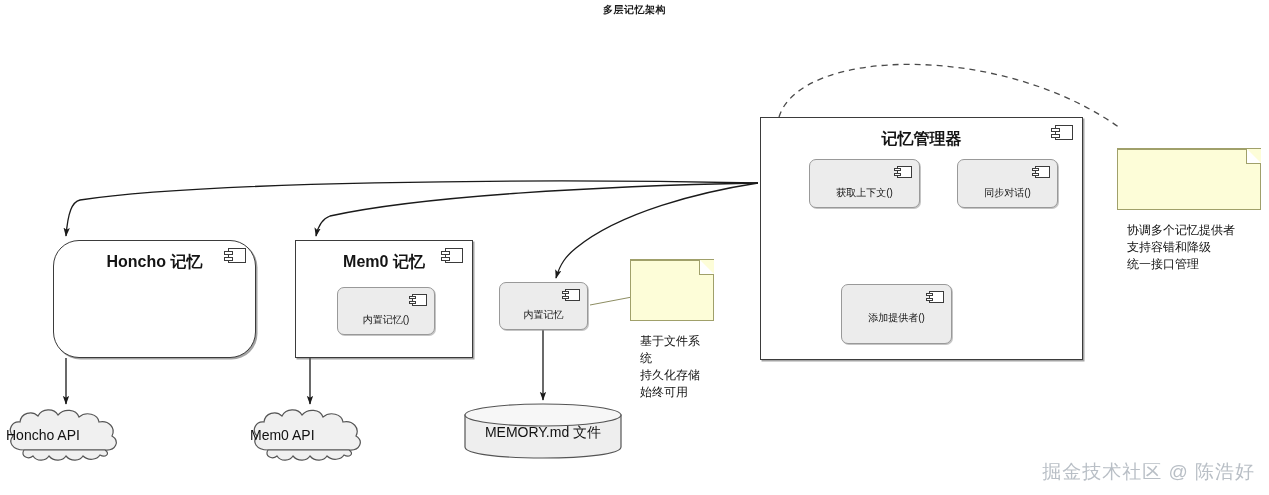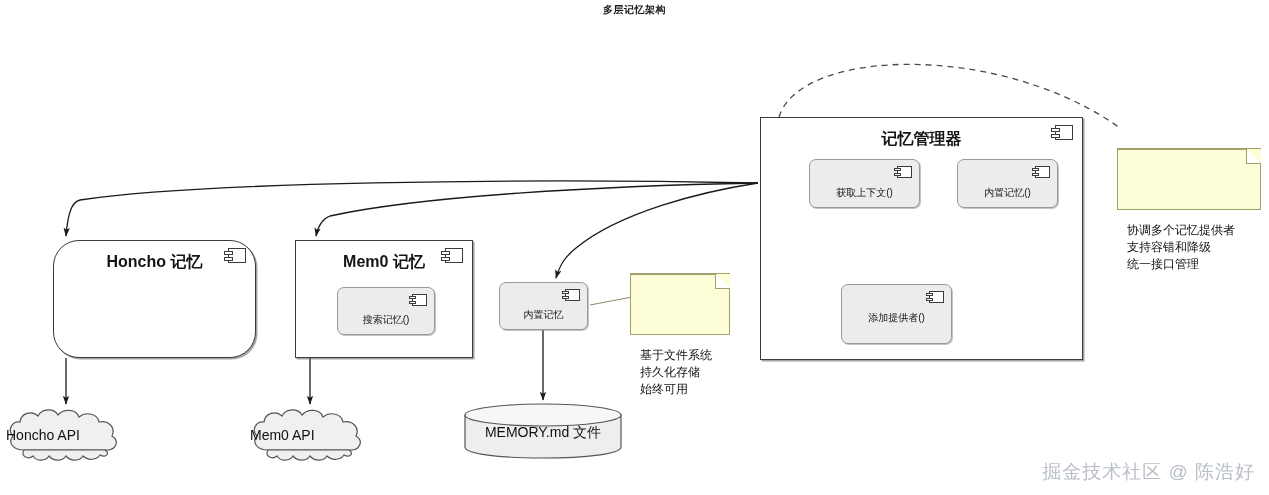--- a/index.html
+++ b/index.html
@@ -183,21 +183,21 @@
     <div class="component inner" style="left:48px;top:41px;width:111px;height:49px;">
       <div class="component-title" style="top:26px;">获取上下文()</div>
       <div class="uml-icon small" style="right:7px;top:6px;">
         <span class="body"></span>
           <span class="tab t1"></span>
           <span class="tab t2"></span>
       </div>
     </div>
 
     <div class="component inner" style="left:196px;top:41px;width:101px;height:49px;">
-      <div class="component-title" style="top:26px;">内置记忆()</div>
+      <div class="component-title" style="top:26px;">同步对话()</div>
       <div class="uml-icon small" style="right:7px;top:6px;">
         <span class="body"></span>
           <span class="tab t1"></span>
           <span class="tab t2"></span>
       </div>
     </div>
 
     <div class="component inner" style="left:48px;top:166px;width:111px;height:60px;margin-left:32px;">
       <div class="component-title" style="top:26px;">添加提供者()</div>
       <div class="uml-icon small" style="right:7px;top:6px;">
@@ -227,39 +227,39 @@
   </div>
 
   <div class="component" style="left:295px;top:240px;width:178px;height:118px;">
     <div class="component-title" style="top:11px;">Mem0 记忆</div>
     <div class="uml-icon" style="right:9px;top:7px;">
       <span class="body"></span>
         <span class="tab t1"></span>
         <span class="tab t2"></span>
     </div>
     <div class="component inner" style="left:41px;top:46px;width:98px;height:48px;">
-      <div class="component-title" style="top:25px;">搜索记忆()</div>
+      <div class="component-title" style="top:25px;">内置记忆()</div>
       <div class="uml-icon small" style="right:7px;top:6px;">
         <span class="body"></span>
           <span class="tab t1"></span>
           <span class="tab t2"></span>
       </div>
     </div>
   </div>
 
   <div class="component inner" style="left:499px;top:282px;width:89px;height:48px;">
     <div class="component-title" style="top:25px;">内置记忆</div>
     <div class="uml-icon small" style="right:7px;top:6px;">
       <span class="body"></span>
         <span class="tab t1"></span>
         <span class="tab t2"></span>
     </div>
   </div>
 
-  <div class="note" style="left:630px;top:273px;width:100px;height:62px;">
+  <div class="note" style="left:630px;top:259px;width:84px;height:62px;">
     <div class="topedge"></div>
     <div class="rightedge"></div>
     <div class="fold"></div>
     <span>基于文件系统
 持久化存储
 始终可用</span>
   </div>
 
   <div class="cloud" style="left:6px;top:406px;width:120px;height:58px;">
     <svg width="120" height="58" viewBox="0 0 120 58">

